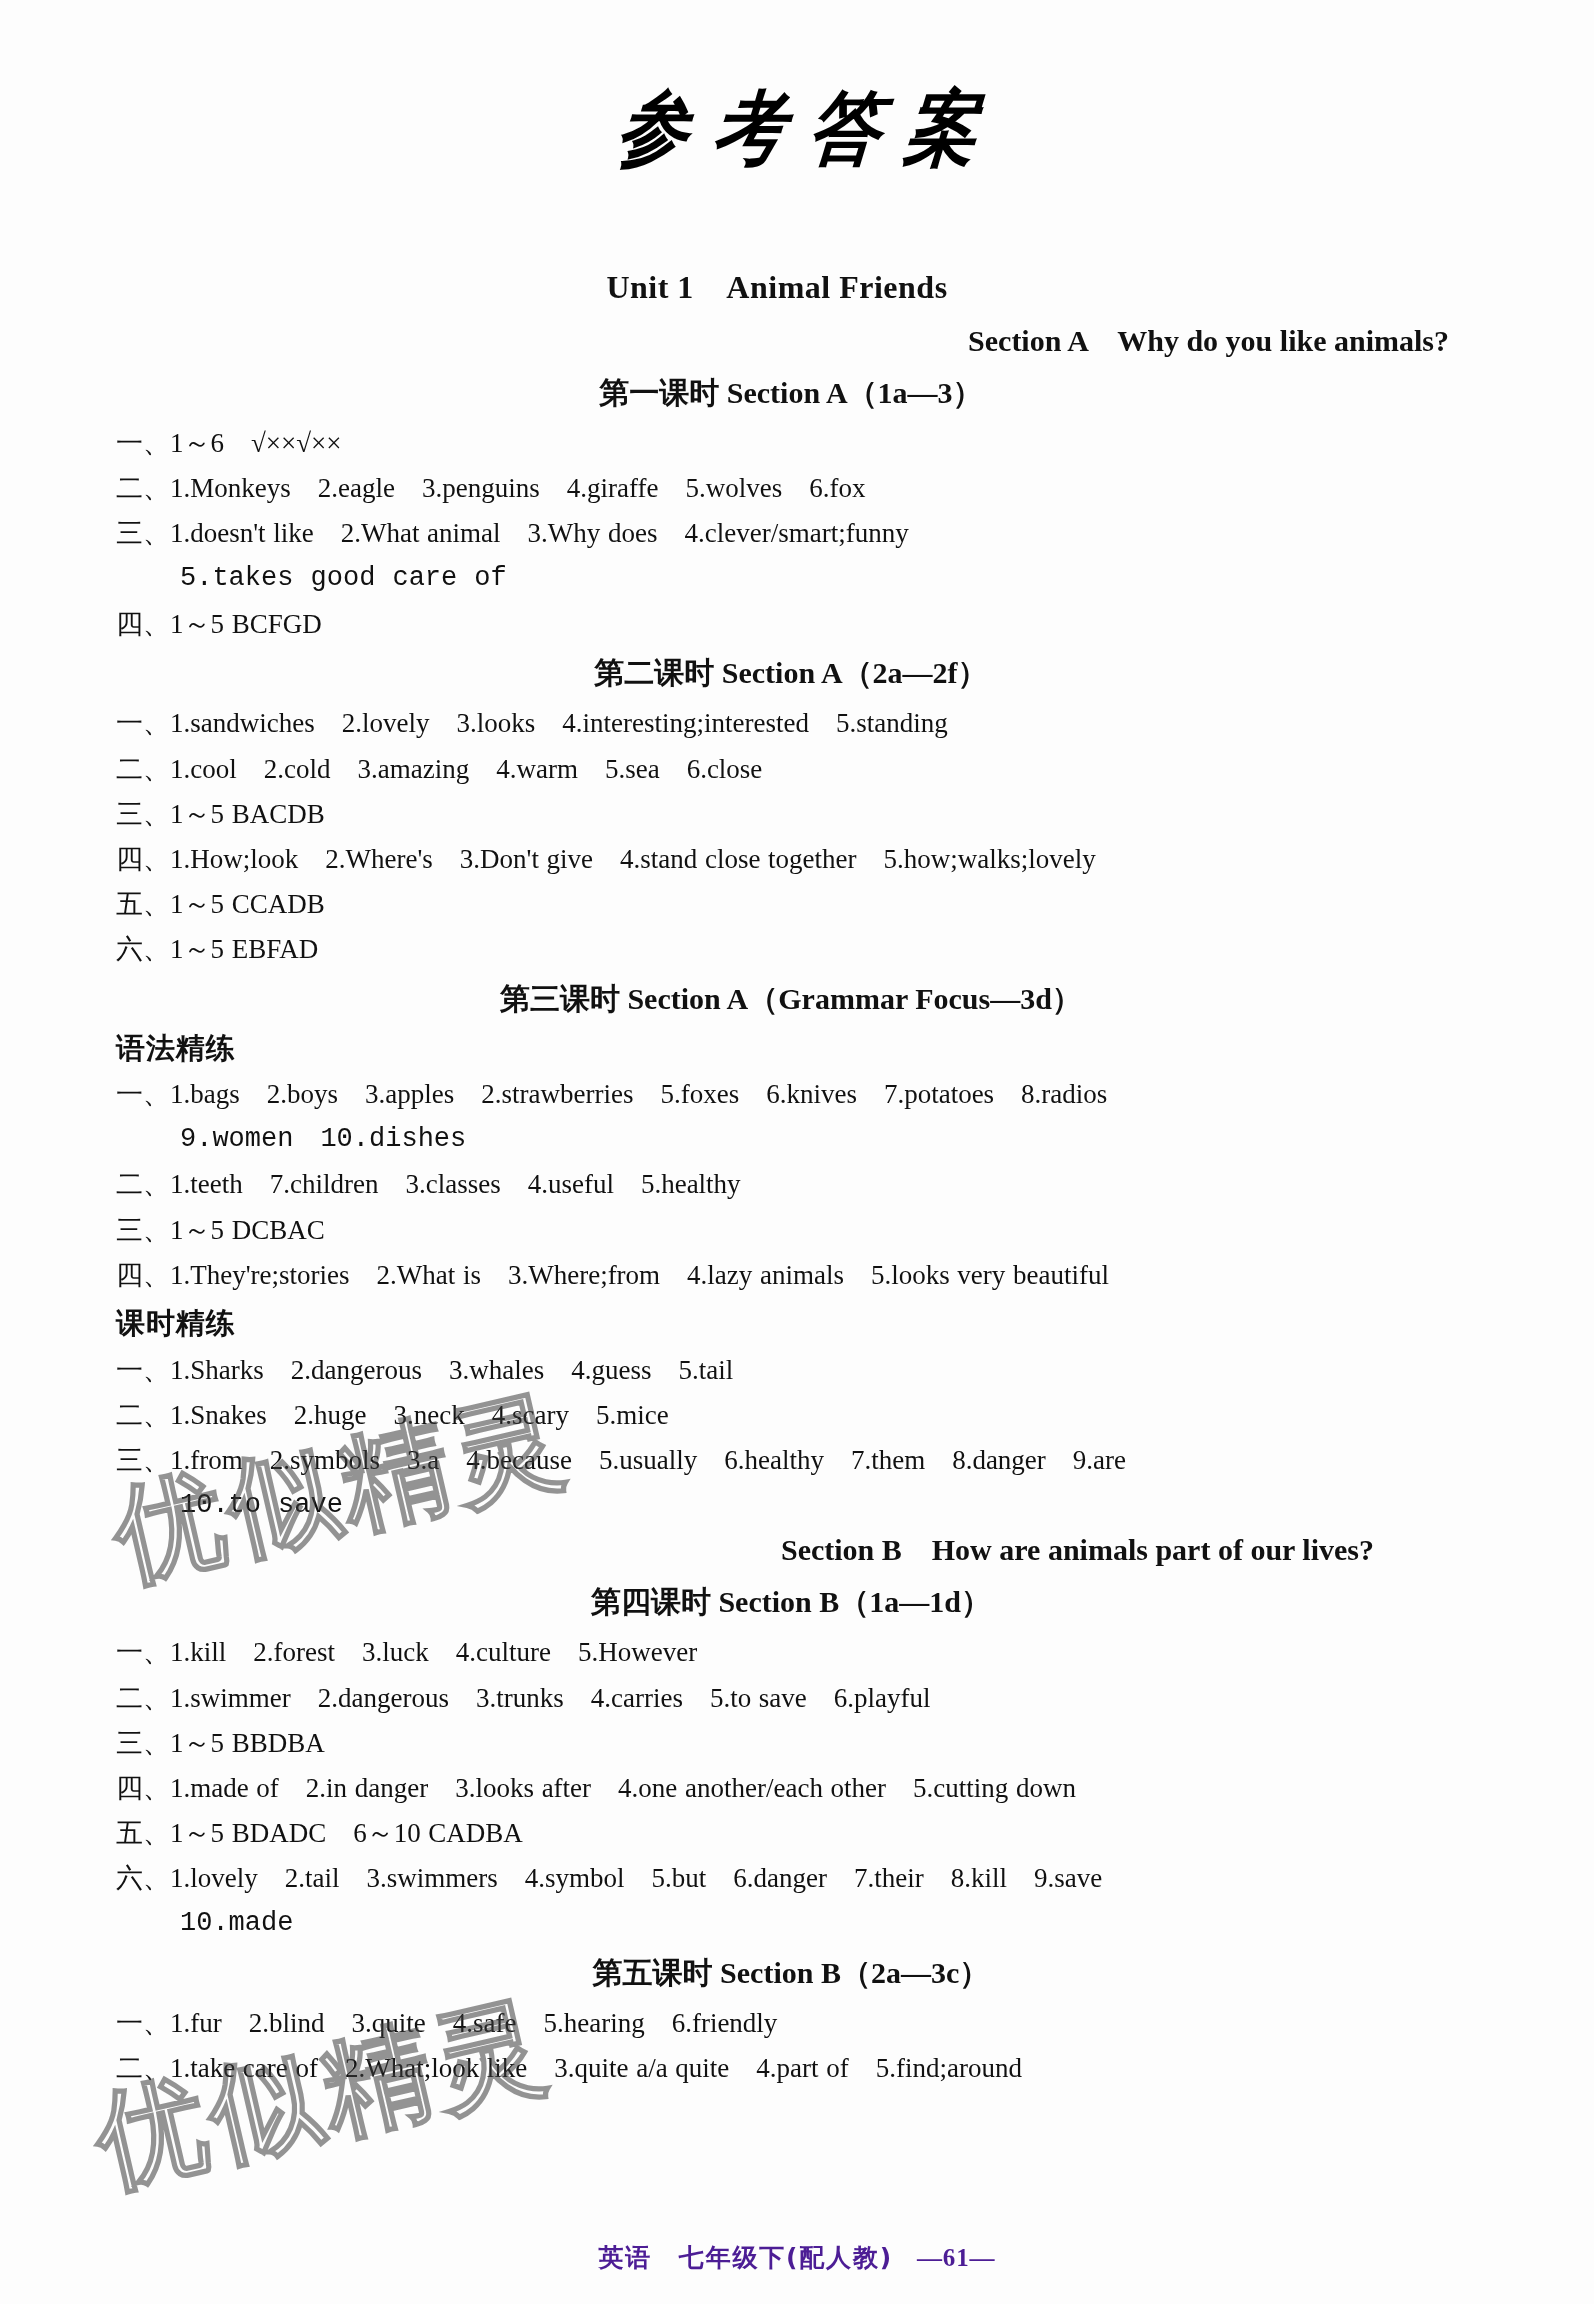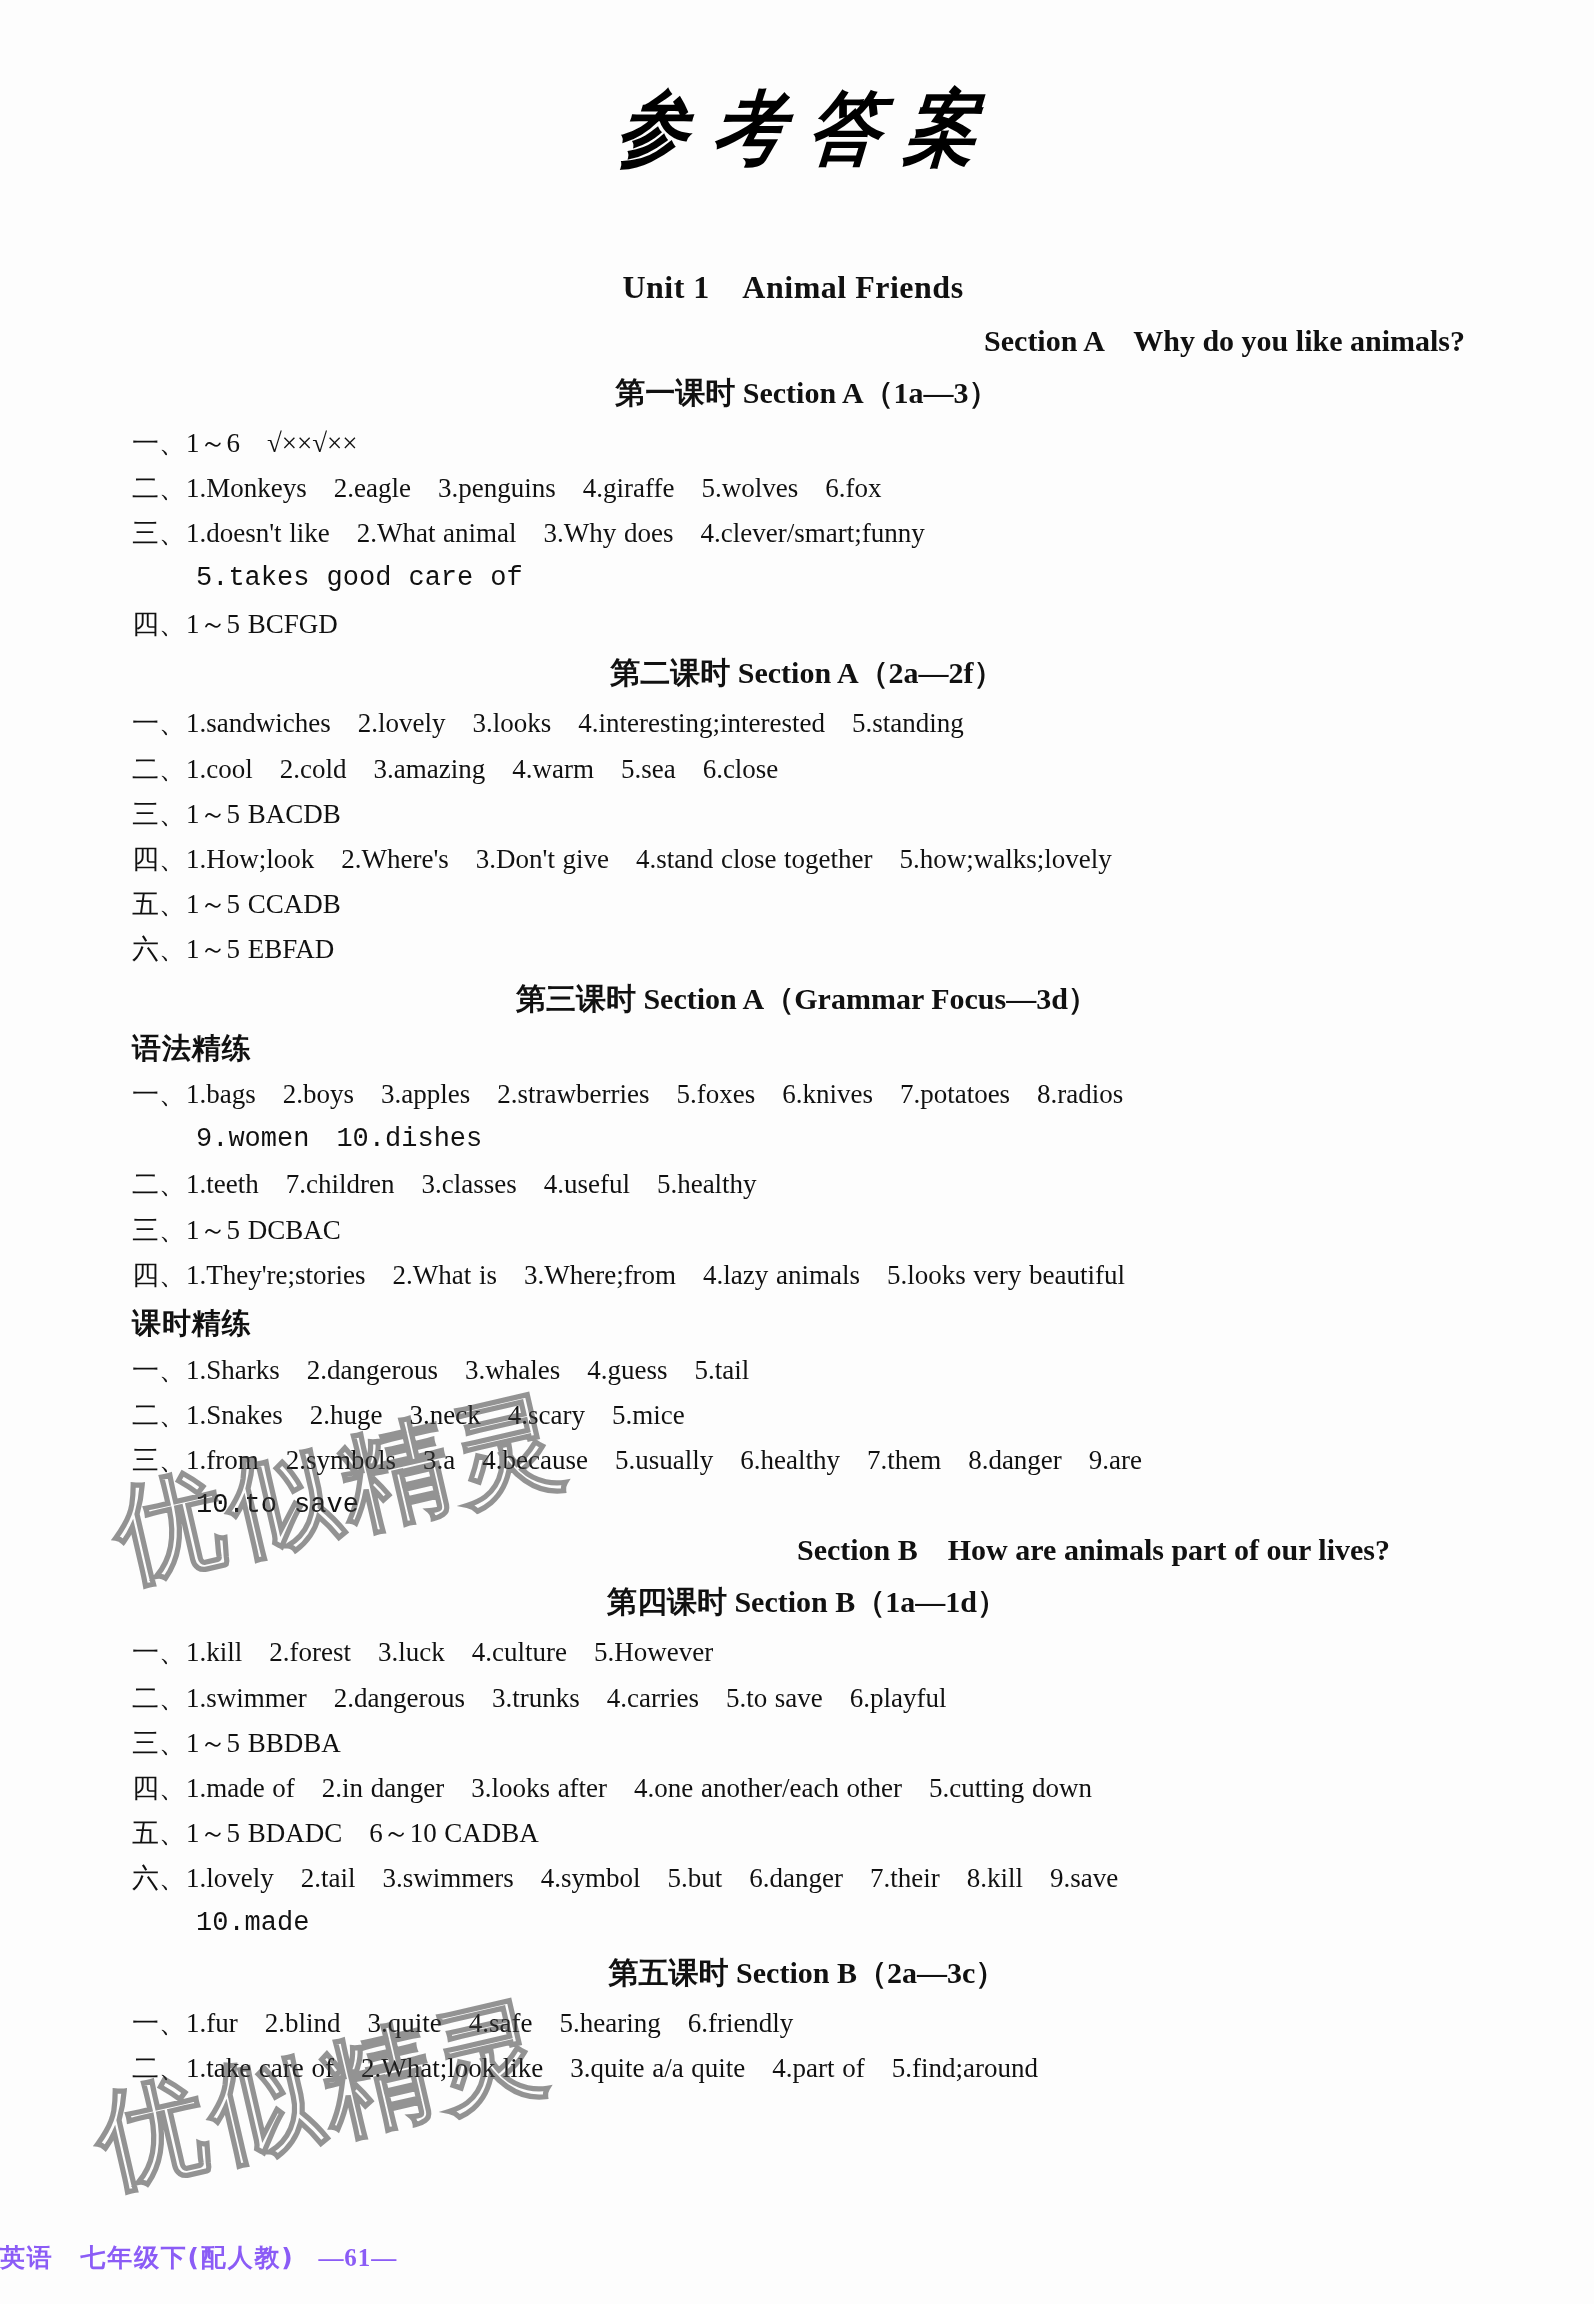--- a/index.html
+++ b/index.html
@@ -29,21 +29,21 @@
     letter-spacing:24px;
     text-indent:24px;
     font-style:italic;
     color:#000;
     transform:scaleY(1.12) skewX(-5deg);
     transform-origin:center;
   }
   
   .content{
     position:absolute;
-    left:132px;
+    left:116px;
     top:266px;
     width:1359px;
   }
   .ctr{
     text-align:center;
     font-weight:700;
     font-family:"Liberation Serif", serif;
   }
   .unit-title{
     font-size:32px;
@@ -77,26 +77,26 @@
     margin:0 0 4.6px 0;
     white-space:pre-wrap;
     word-spacing:0.9px;
   }
   .ans.cont{ padding-left:64px;font-family:Liberation Mono, monospace; }
   
   .footer{
     position:absolute;
     left:0; right:0;
     bottom:31px;
-    text-align:left;
+    text-align:center;
     font-family:"DejaVu Sans", sans-serif;
     font-weight:700;
     font-size:25px;
     letter-spacing:1.8px;
-    color:#8b5cf6;
+    color:#4c1d95;
     margin-top:8px;
   }
   .footer .pg{
     font-family:"Liberation Serif", serif;
     margin-left:24px;
     letter-spacing:0.9px;
   }
   
   .wm{
     position:absolute;

